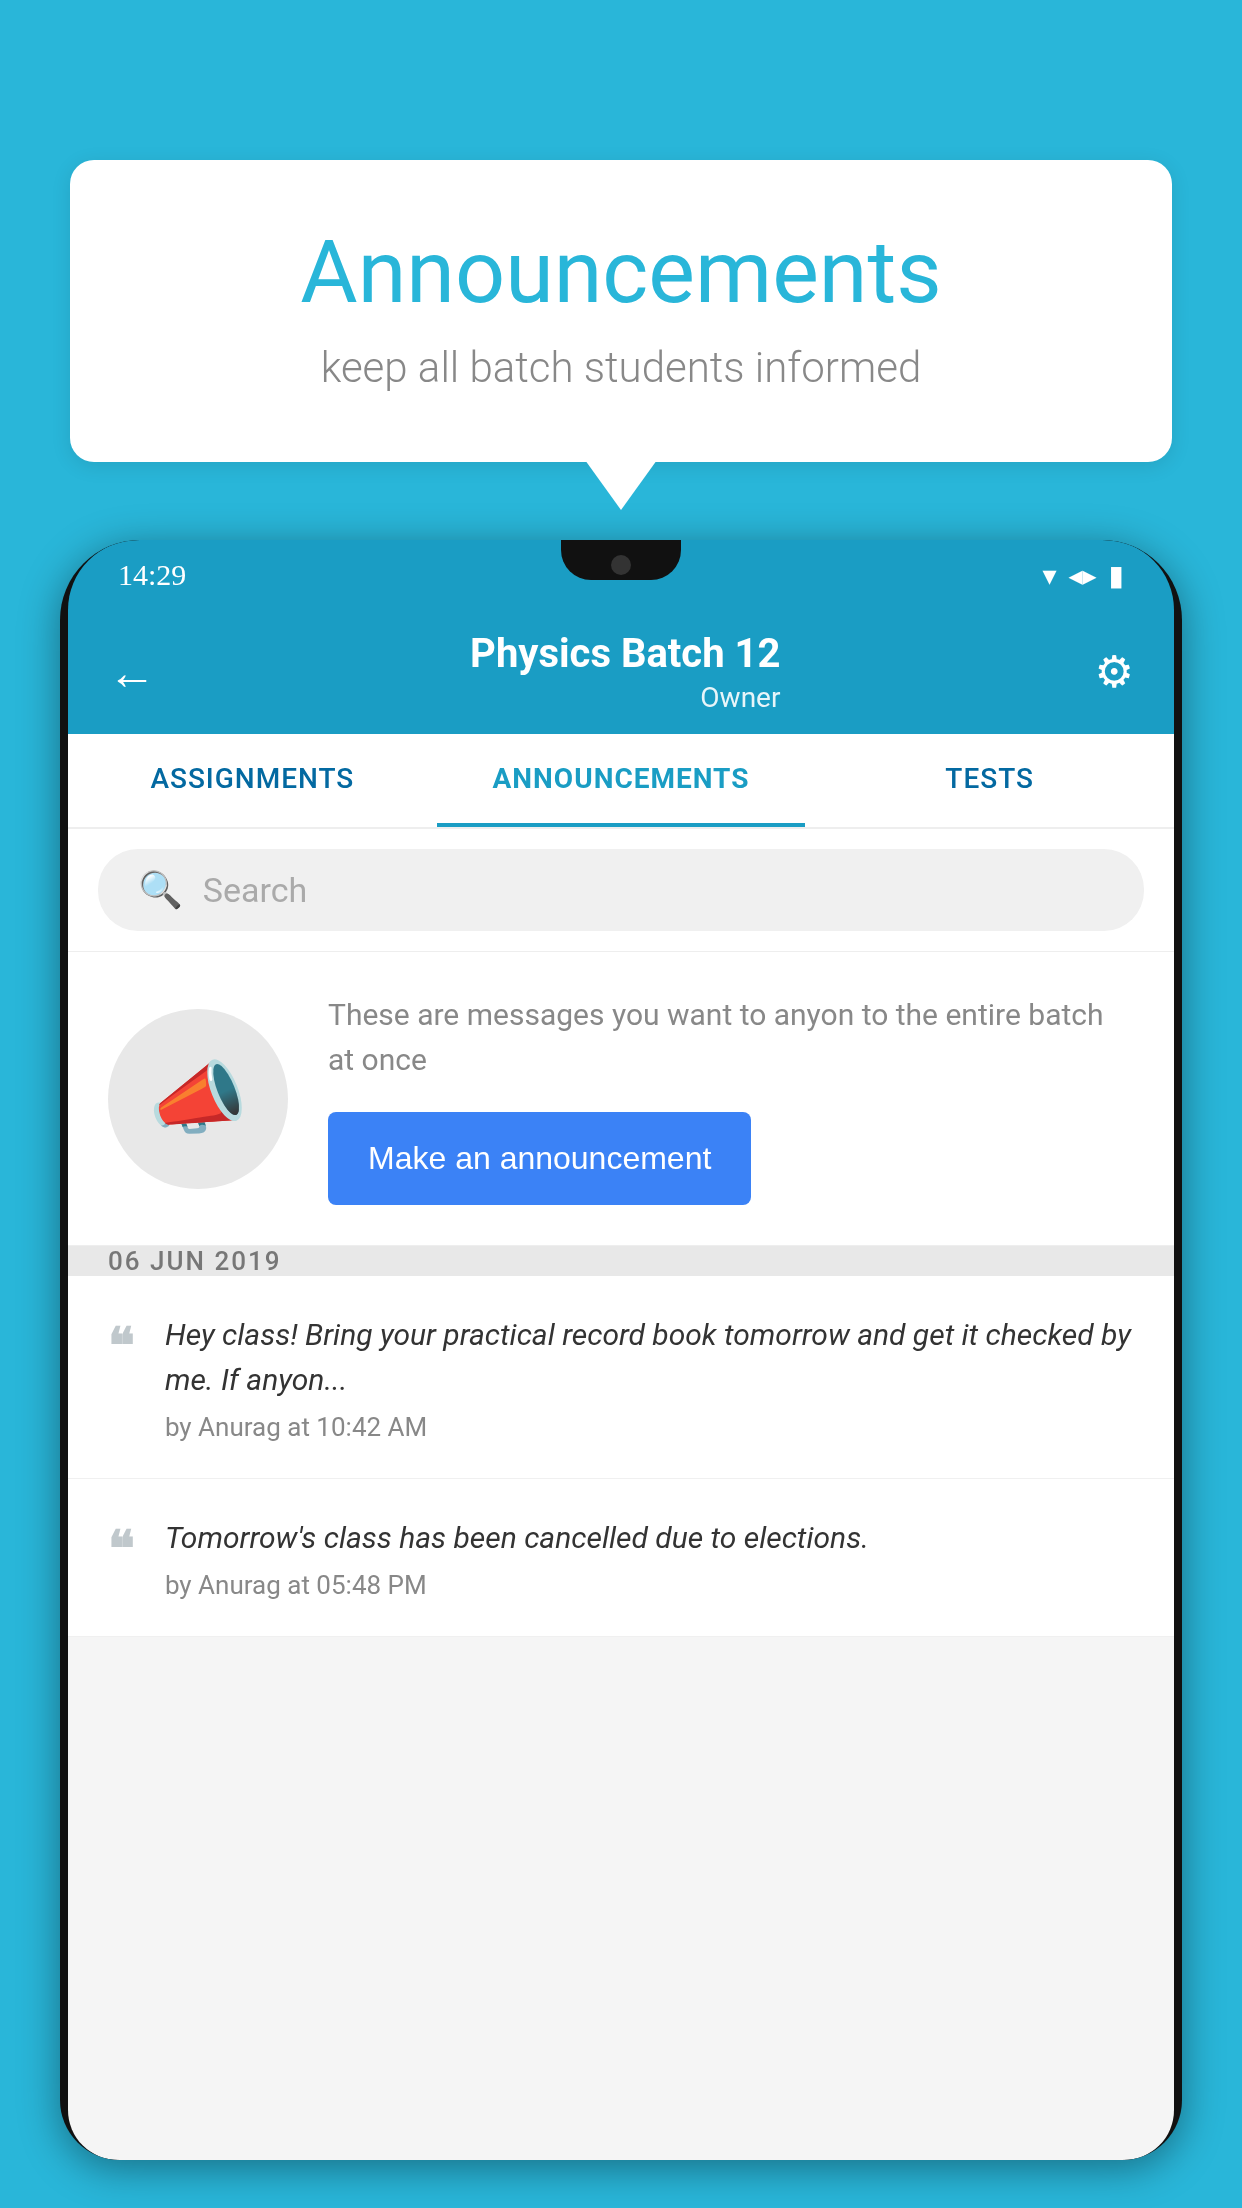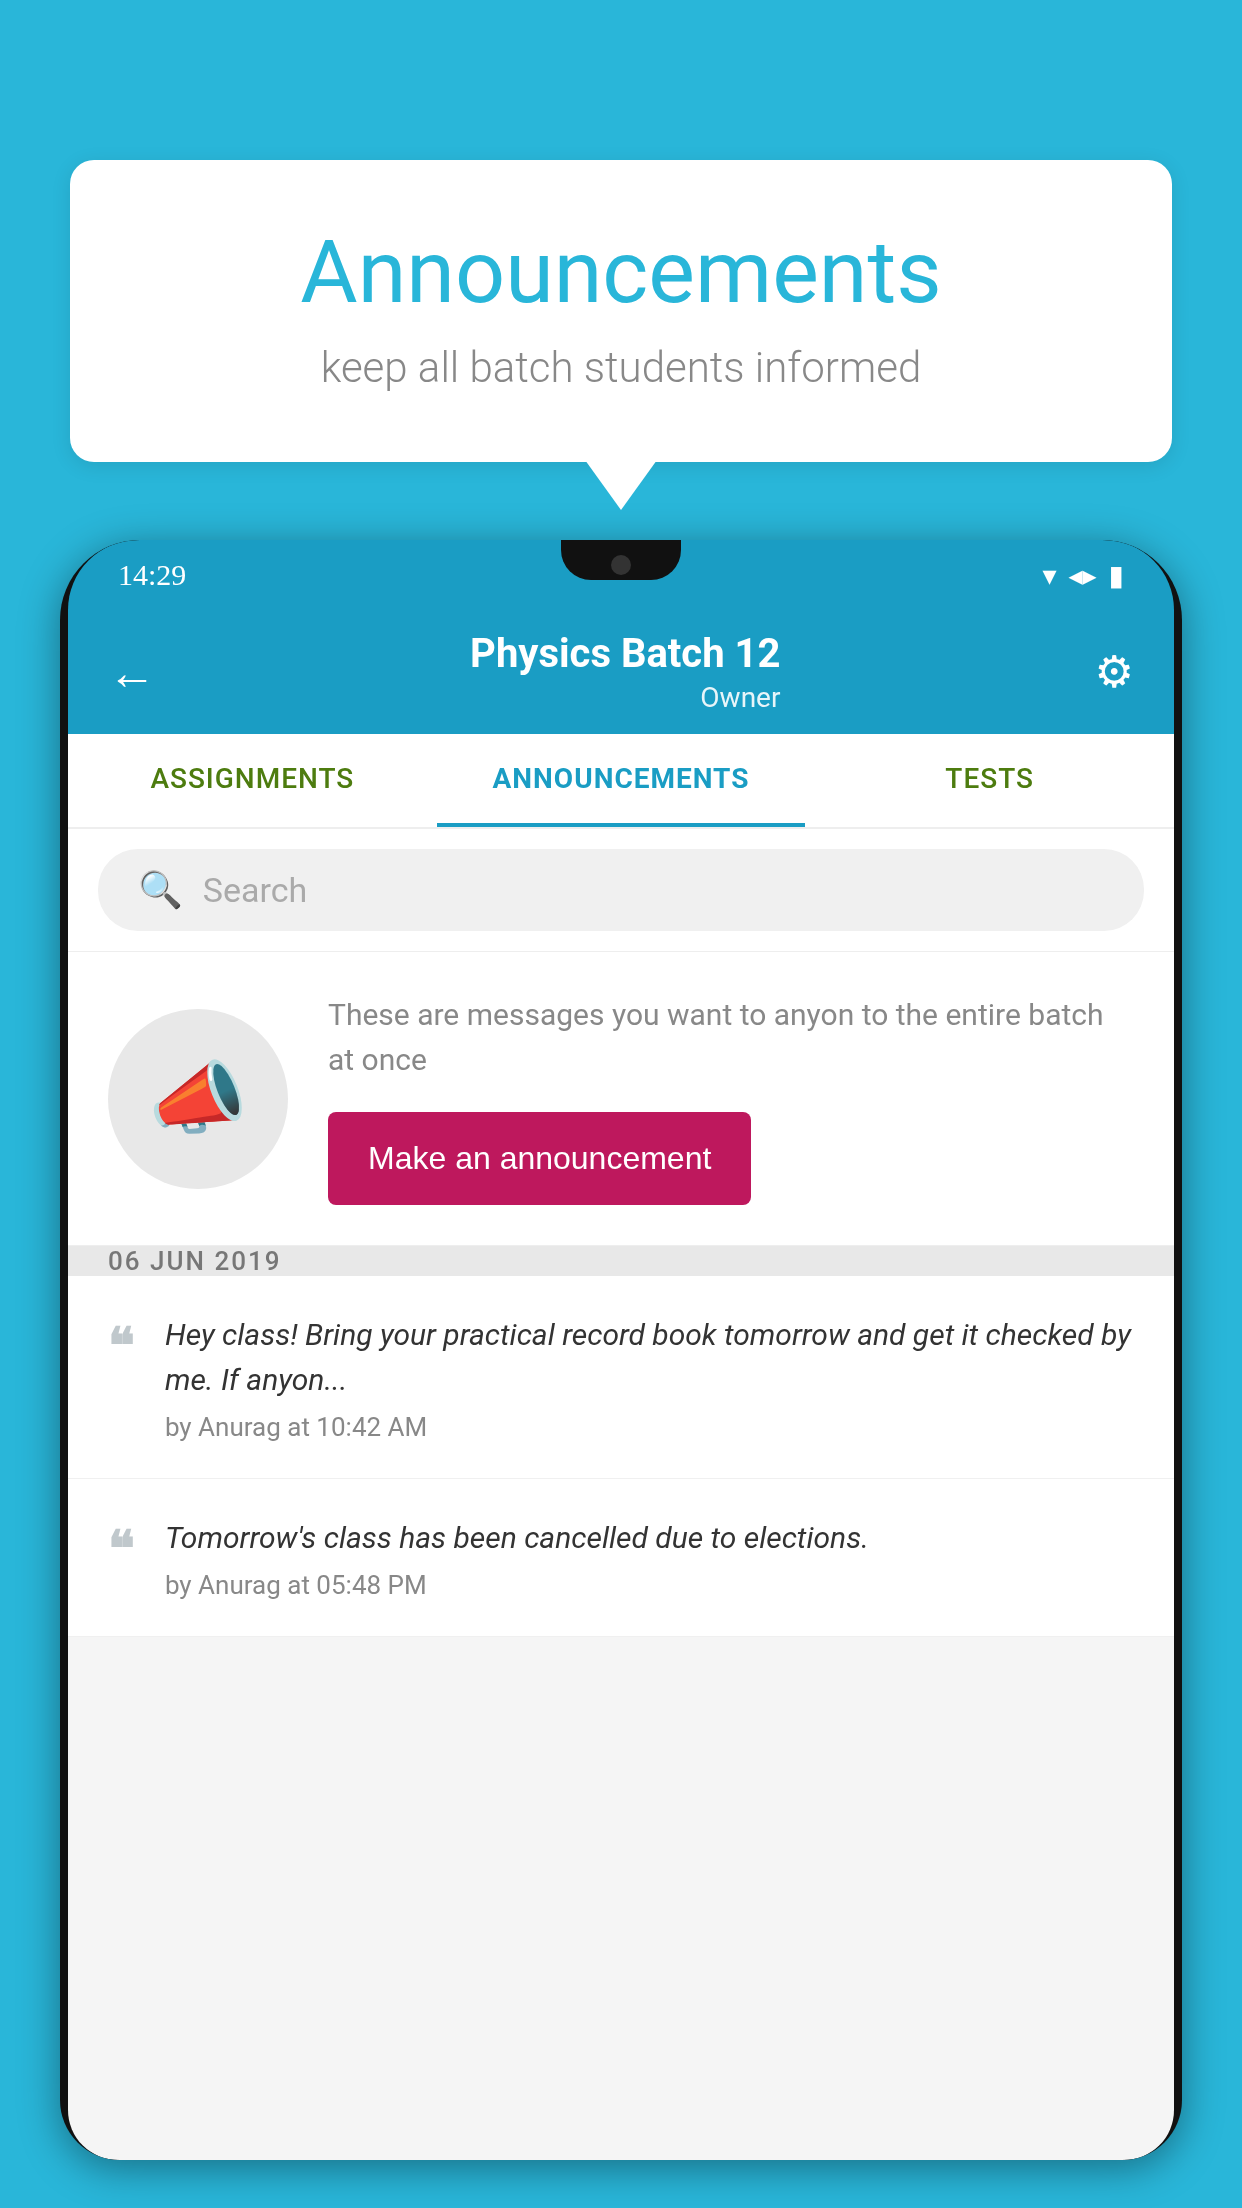--- a/index.html
+++ b/index.html
@@ -175,21 +175,21 @@
       display: flex;
       border-bottom: 2px solid #eee;
     }
 
     .tab {
       flex: 1;
       padding: 28px 10px;
       text-align: center;
       font-size: 28px;
       font-weight: 500;
-      color: #4d7c0f;
+      color: #0369a1;
       cursor: pointer;
       letter-spacing: 1px;
     }
 
     .tab.active {
       color: #1a9dc4;
       border-bottom: 4px solid #1a9dc4;
       font-weight: 700;
     }
 
@@ -258,21 +258,21 @@
     }
 
     .announcement-desc {
       color: #888;
       font-size: 30px;
       line-height: 1.5;
       margin-bottom: 30px;
     }
 
     .make-announcement-btn {
-      background: #be185d;
+      background: #3b82f6;
       color: white;
       border: none;
       border-radius: 8px;
       padding: 28px 40px;
       font-size: 32px;
       font-weight: 500;
       cursor: pointer;
       display: inline-block;
     }
 

